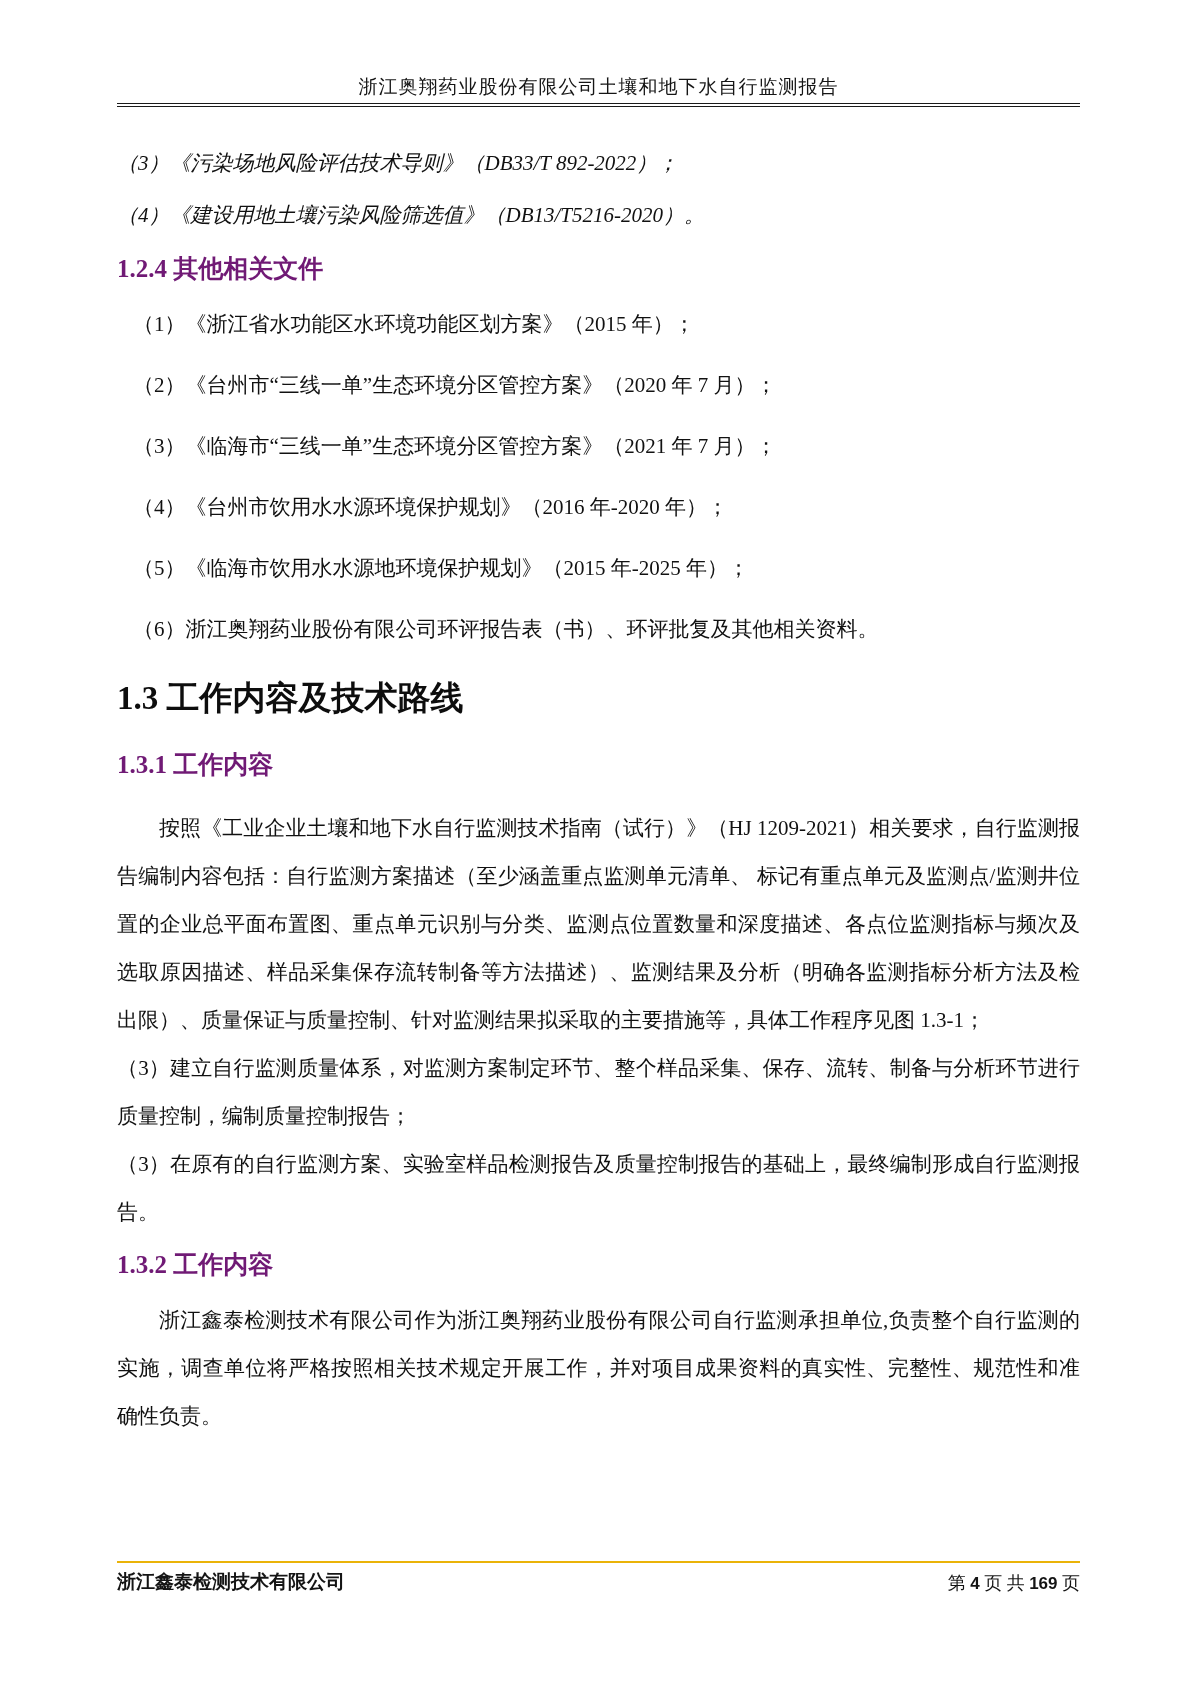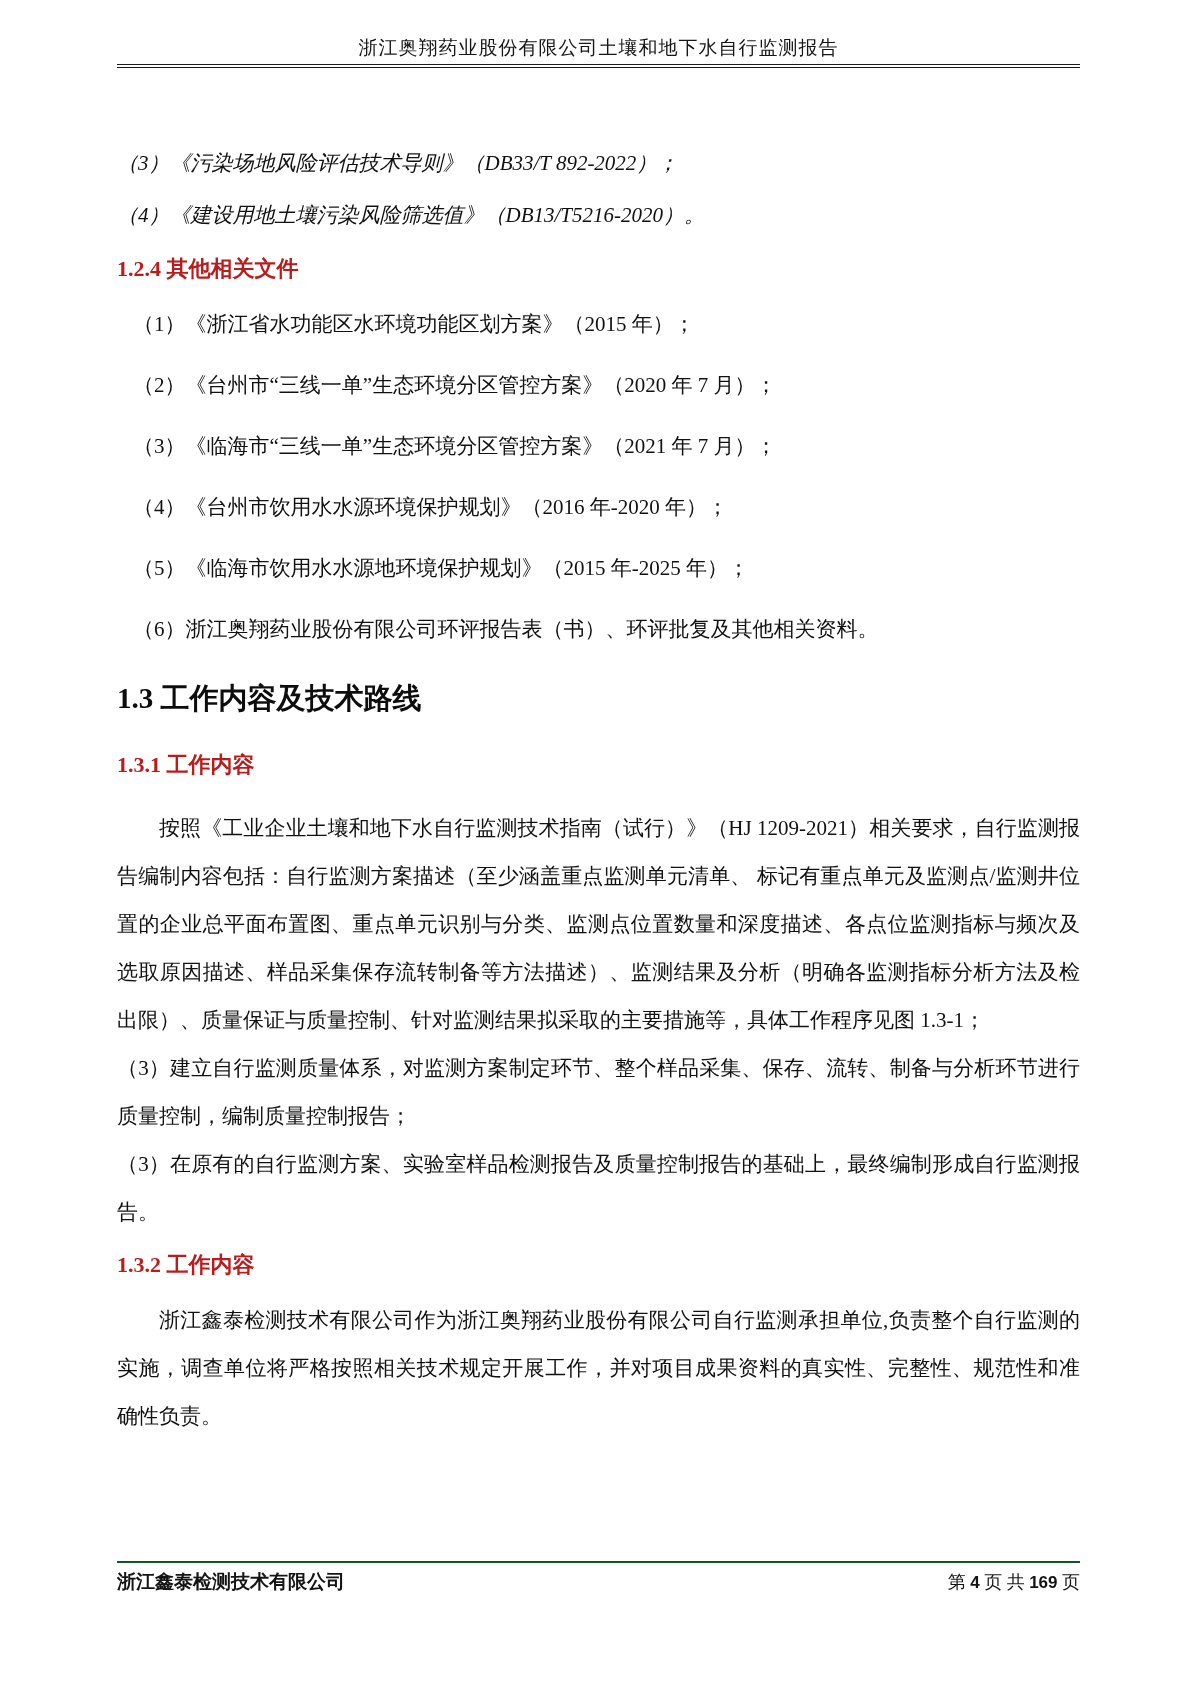--- a/index.html
+++ b/index.html
@@ -16,21 +16,21 @@
     font-family: "Liberation Serif", "DejaVu Serif", serif;
     overflow: hidden;
     box-sizing: border-box;
   }
   
   .page-header {
     position: absolute;
     top: 0;
     left: 117px;
     right: 119px;
-    padding-top: 35px;
+    padding-top: 74px;
   }
   .page-header .header-title {
     text-align: center;
     font-size: 19px;
     line-height: 26px;
     letter-spacing: 1px;
     color: #151515;
   }
   .page-header .header-rule {
     margin-top: 3px;
@@ -47,28 +47,28 @@
   }
   .ref-item-top {
     line-height: 30px;
     margin: 0 0 22px 0;
     font-style: italic;
   }
   .ref-item-top:first-child {
     margin-top: 41px;
   }
   .h-level3 {
-    font-size: 22px;
+    font-size: 25px;
     font-weight: bold;
     line-height: 34px;
     margin: 12px 0 14px 0;
-    color: #b91c1c;
+    color: #701a75;
   }
   .h-level2 {
-    font-size: 29px;
+    font-size: 33px;
     font-weight: bold;
     line-height: 40px;
     margin: 26px 0 0 0;
     color: #0d0d0d;
   }
   .doc-list {
     margin: 0;
     padding: 0;
     list-style: none;
   }
@@ -88,25 +88,25 @@
   }
   .para.first {
     margin-top: 22px;
   }
   
   .page-footer {
     position: absolute;
     top: 1561px;
     left: 117px;
     right: 119px;
-    border-top: 2px solid #14532d;
+    border-top: 2px solid #eab308;
     padding-top: 6px;
     display: flex;
     justify-content: space-between;
-    align-items: center;
+    align-items: flex-end;
   }
   .footer-company {
     font-size: 19px;
     font-weight: bold;
     color: #141414;
   }
   .footer-page {
     font-size: 18px;
     color: #141414;
   }

